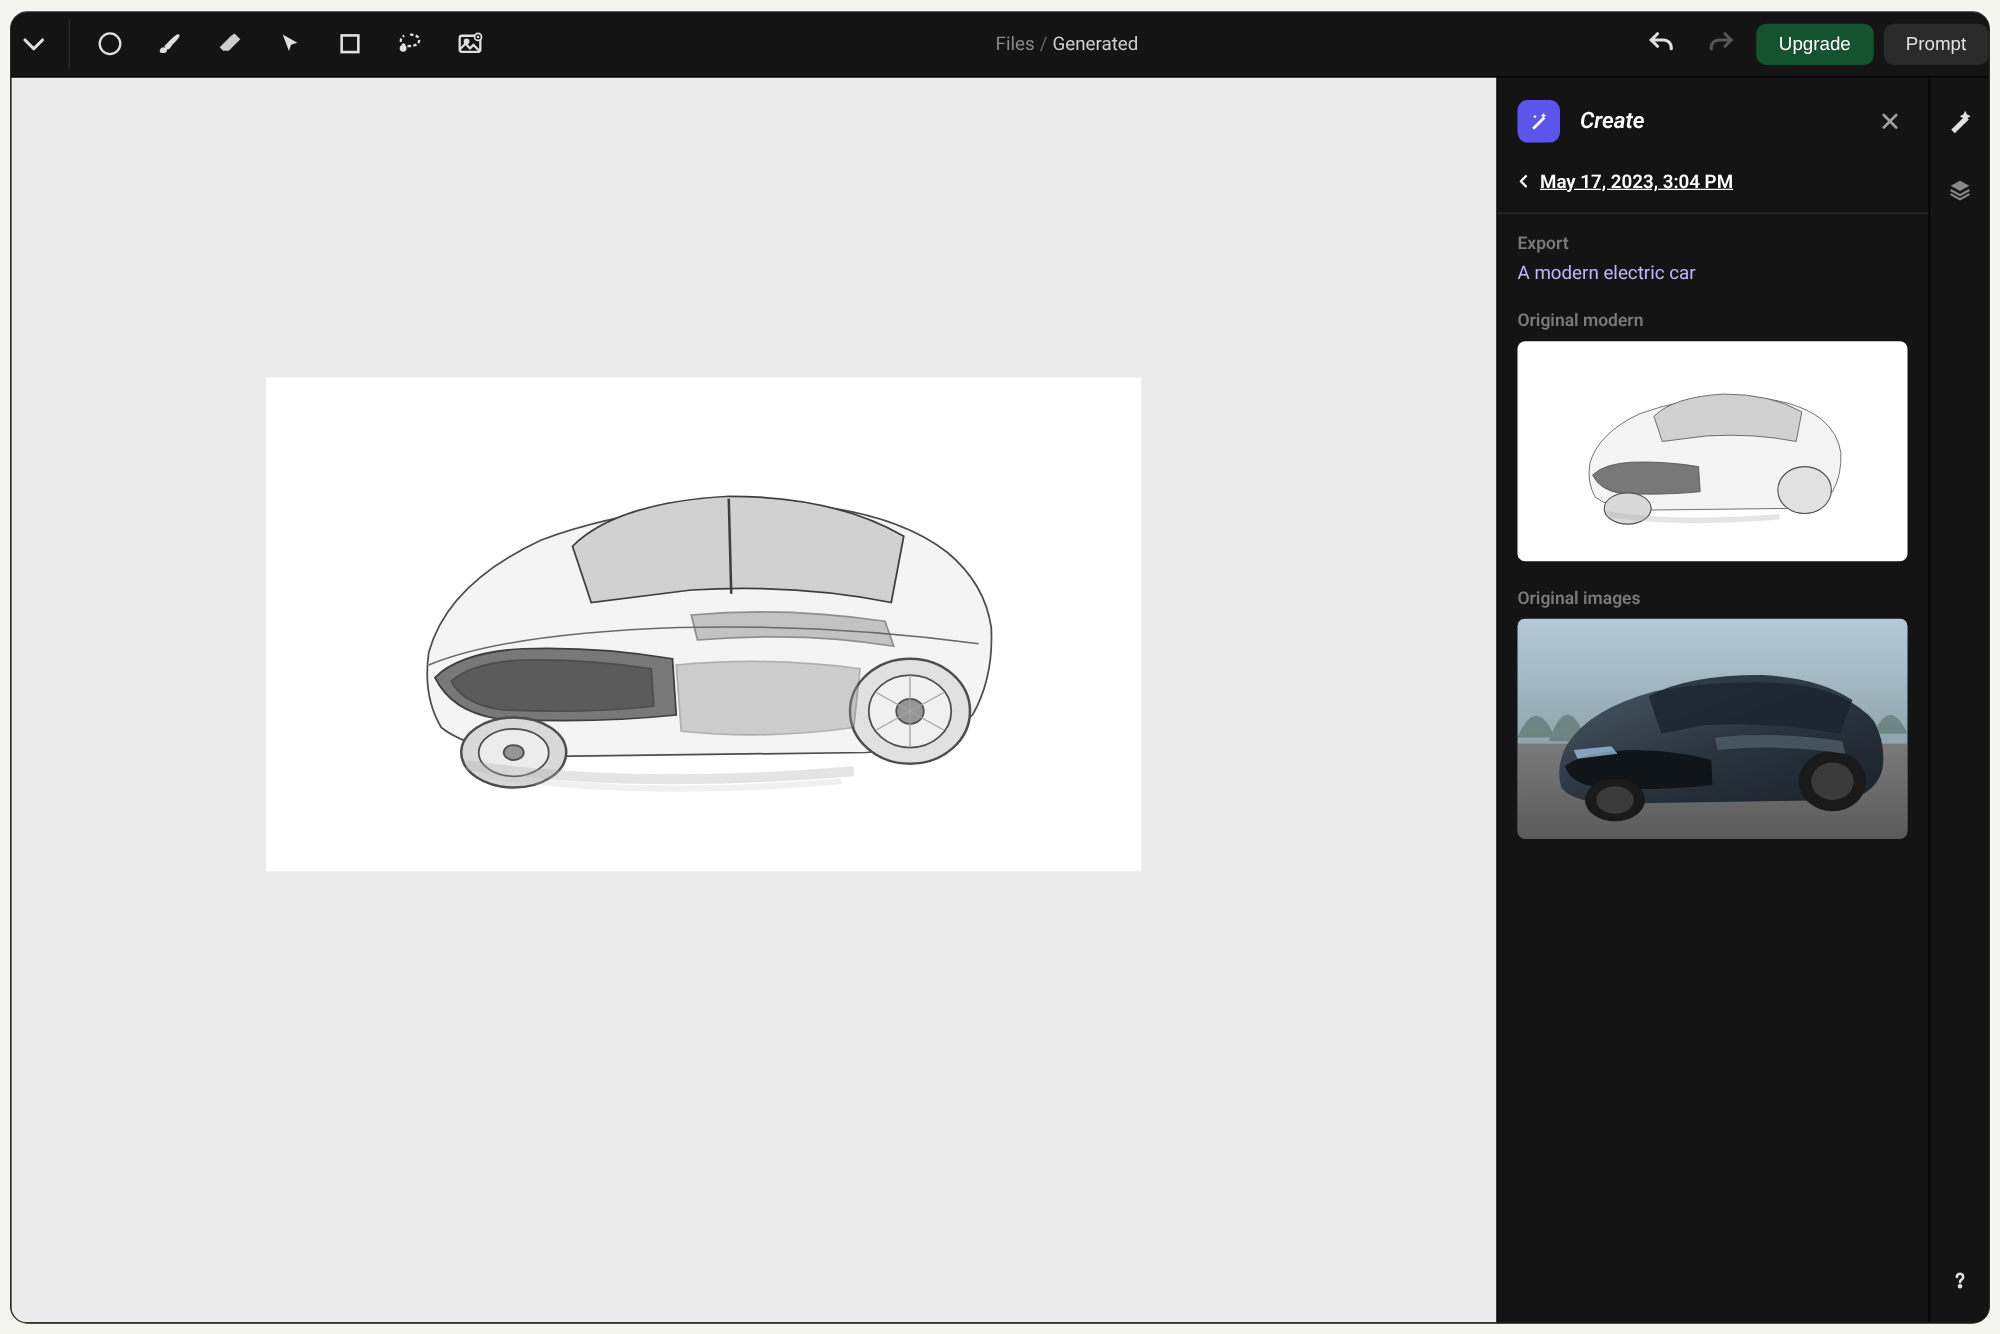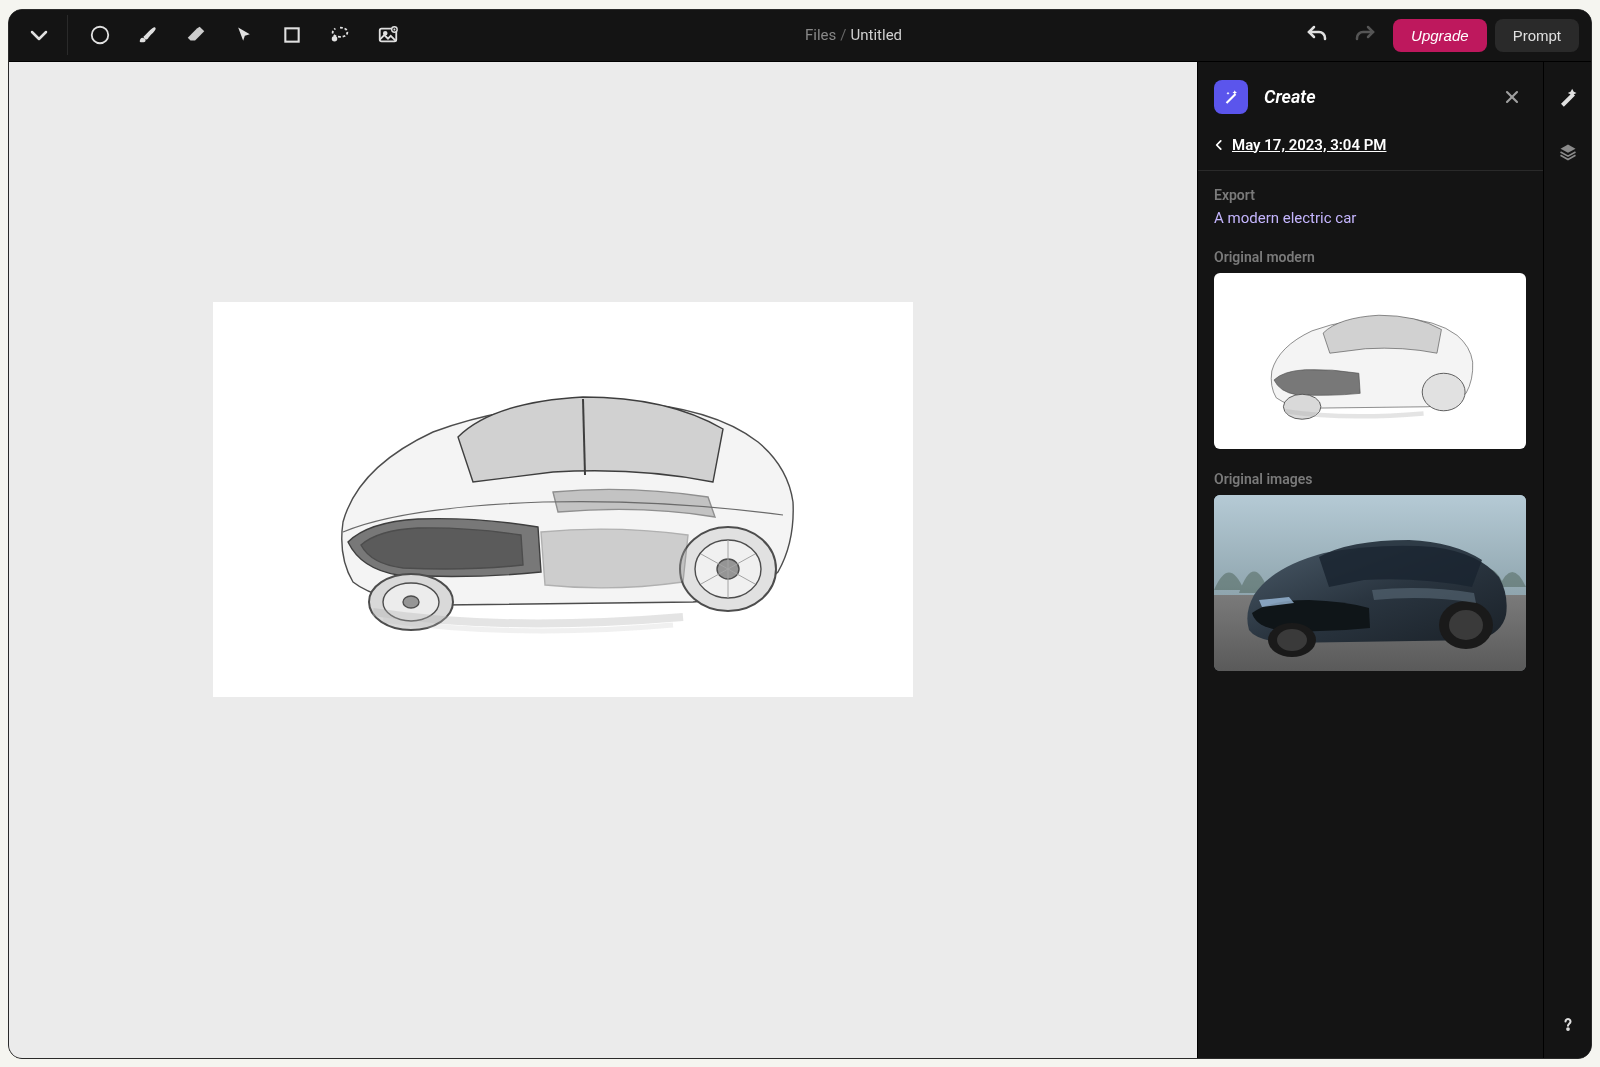--- a/index.html
+++ b/index.html
@@ -21,21 +21,21 @@
   overflow: hidden;
   display: flex;
   flex-direction: column;
   border: 1px solid #2a2a2a;
 }
 .topbar {
   height: 52px;
   background: #141414;
   display: flex;
   align-items: center;
-  padding: 0 12px;
+  padding: 0 0;
   border-bottom: 1px solid #000;
 }
 .topbar-left {
   display: flex;
   align-items: center;
 }
 .menu-chevron {
   width: 36px;
   height: 36px;
   display: flex;
@@ -86,21 +86,21 @@
   border-radius: 6px;
 }
 .btn {
   padding: 8px 18px;
   border-radius: 8px;
   font-size: 15px;
   font-weight: 500;
   cursor: pointer;
   border: none;
 }
-.btn-primary { background: #be185d; color: #fff; font-style: italic; }
+.btn-primary { background: #14532d; color: #fff; }
 .btn-secondary { background: #2a2a2a; color: #e0e0e0; }
 .main-area {
   flex: 1;
   display: flex;
   overflow: hidden;
 }
 .canvas-area {
   flex: 1;
   background: #ebebeb;
   position: relative;
@@ -270,21 +270,21 @@
               <path d="M3 17l5-5 4 4 3-3 6 6"></path>
               <circle cx="19" cy="6" r="3" fill="#141414" stroke="#e0e0e0" stroke-width="1.5"></circle>
               <path d="M19 5v2M18 6h2" stroke-width="1.5"></path>
             </svg>
         </div>
       </div>
     </div>
     <div class="topbar-center">
       <span class="breadcrumb-root">Files</span>
       <span class="breadcrumb-sep">/</span>
-      <span class="breadcrumb-current">Untitled</span>
+      <span class="breadcrumb-current">Generated</span>
     </div>
     <div class="topbar-right">
       <div class="history-btn">
         <svg width="24" height="24" viewBox="0 0 24 24" fill="none" stroke="#e0e0e0" stroke-width="2.5" stroke-linecap="round">
             <path d="M9 14L4 9l5-5"></path>
             <path d="M4 9h10a6 6 0 016 6v1"></path>
           </svg>
       </div>
       <div class="history-btn">
         <svg width="24" height="24" viewBox="0 0 24 24" fill="none" stroke="#555" stroke-width="2.5" stroke-linecap="round">

